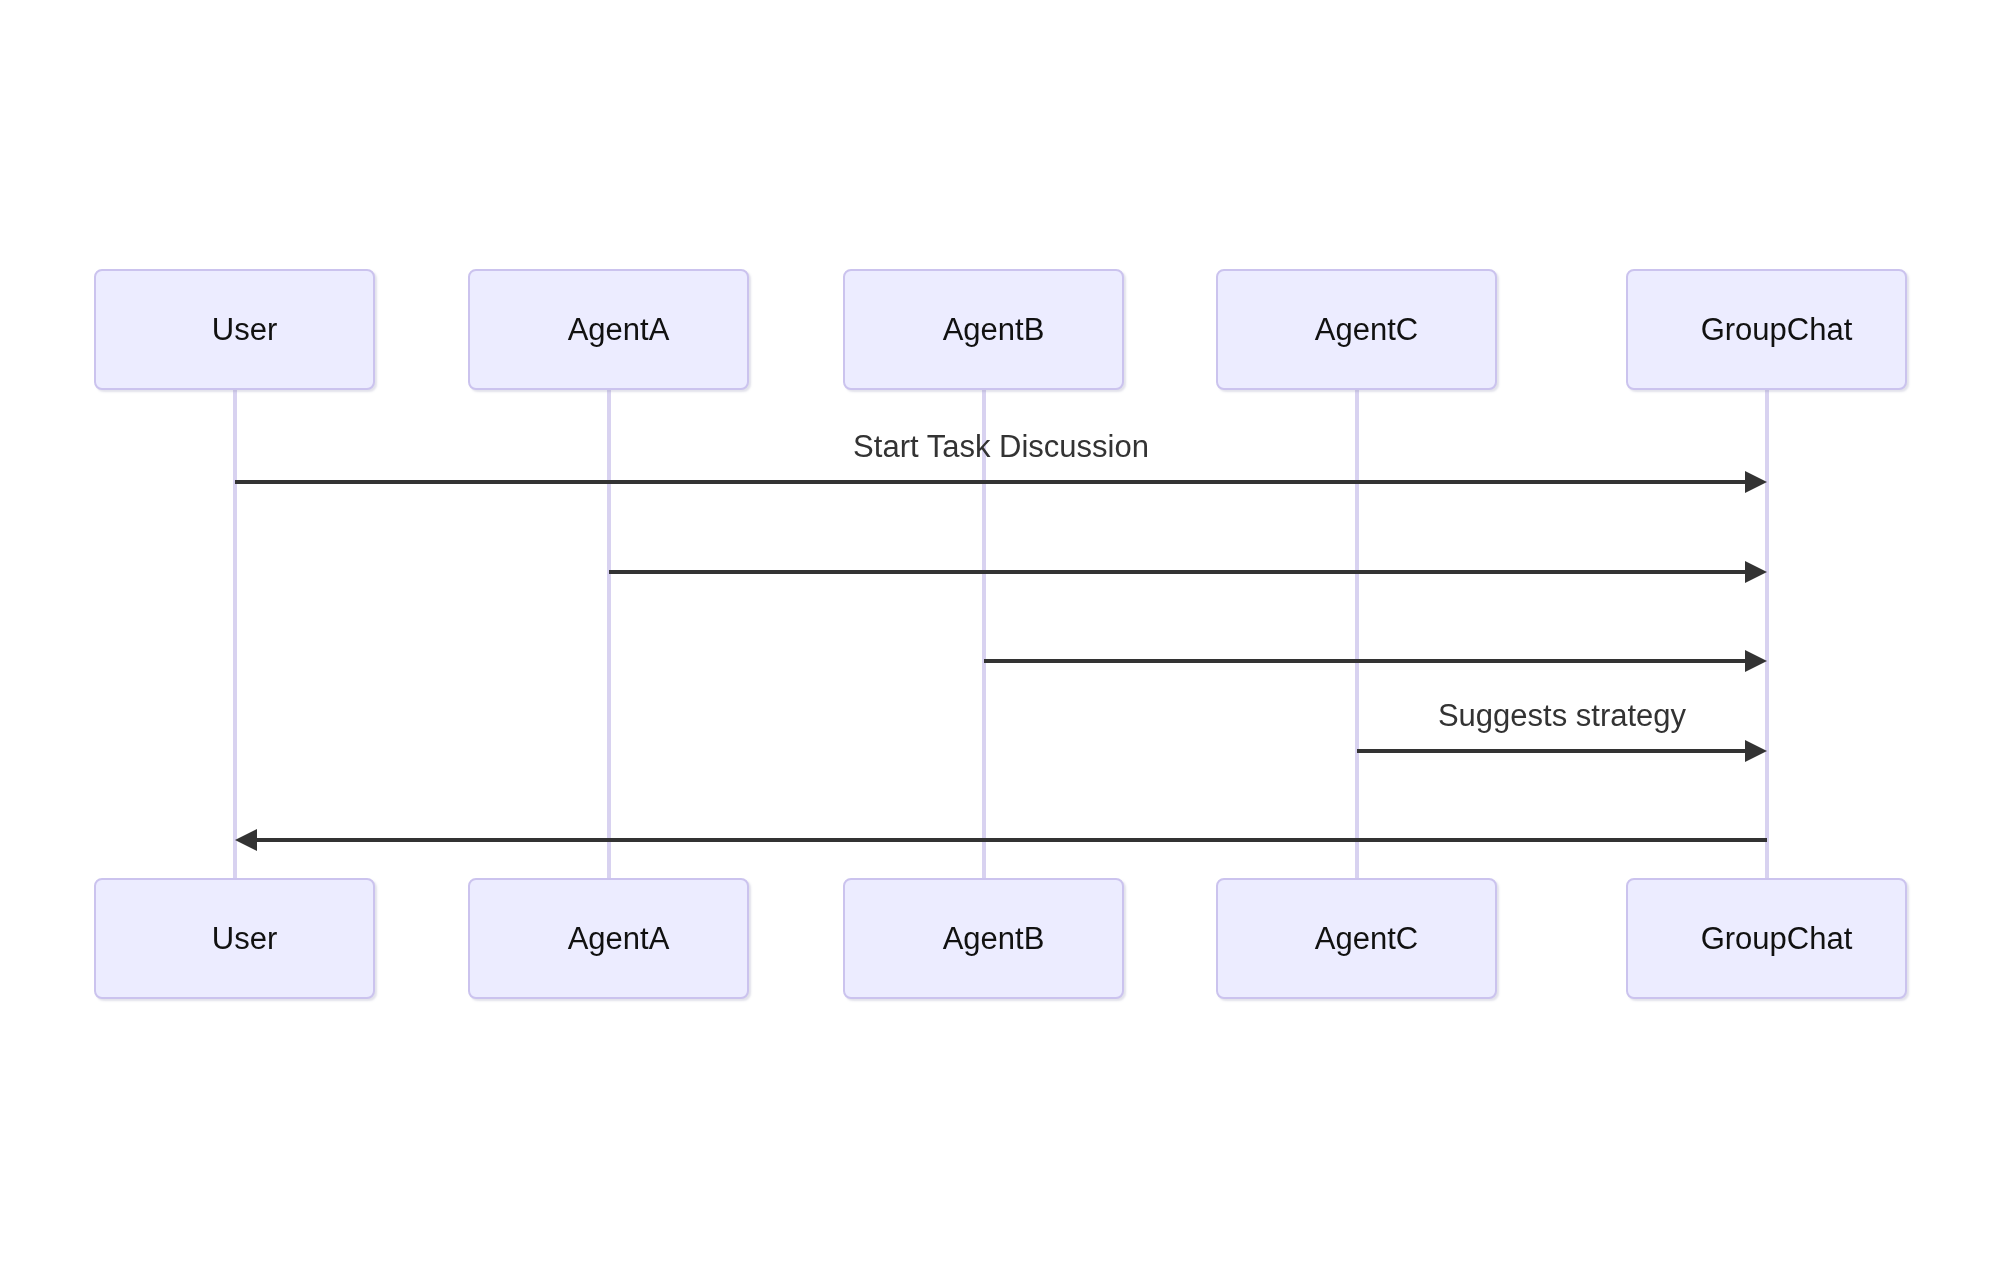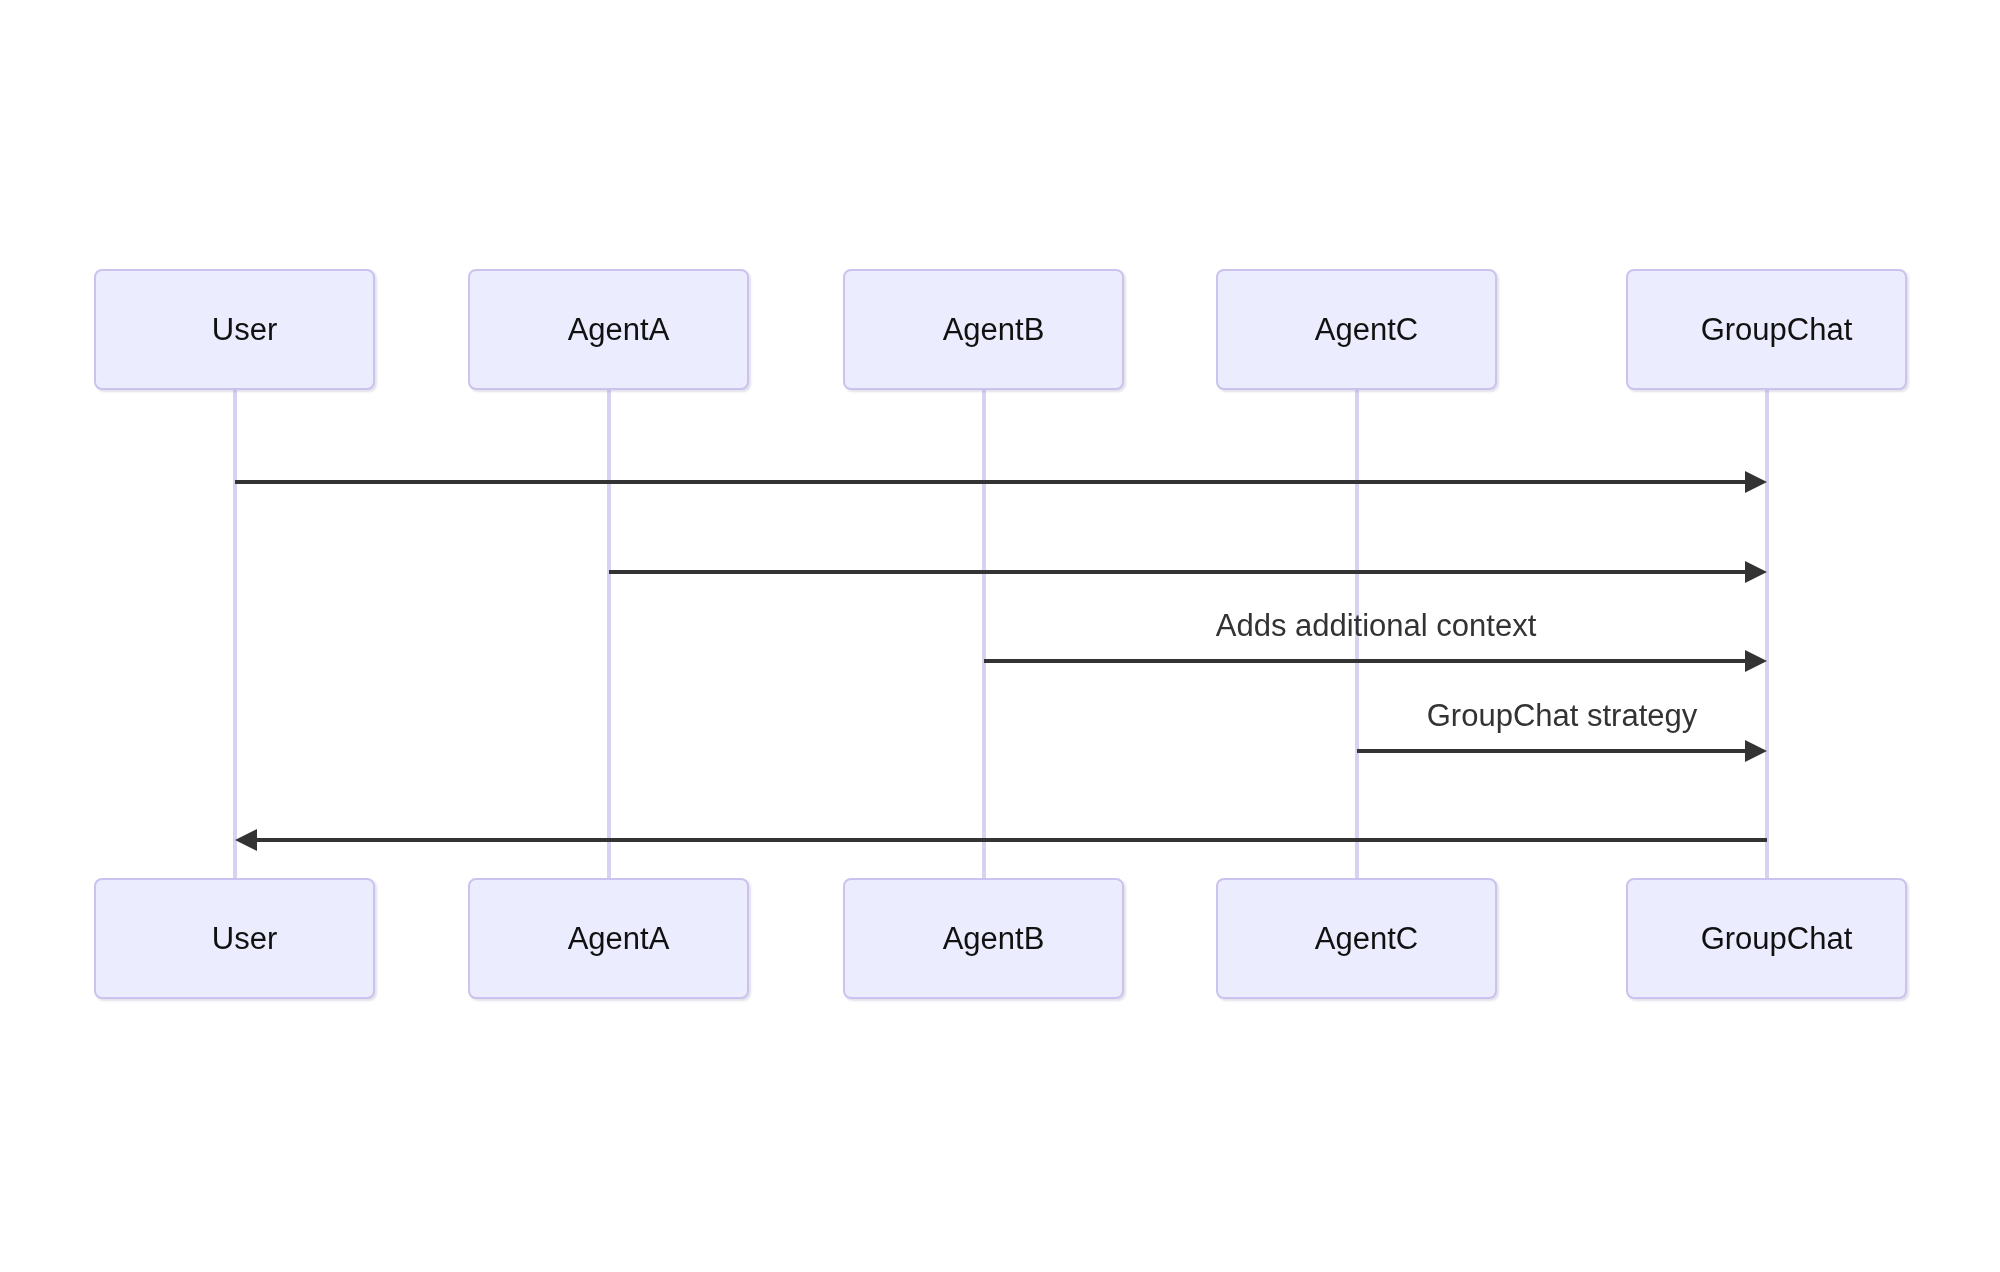--- a/index.html
+++ b/index.html
@@ -102,30 +102,30 @@
   <div class="actor bottom" style="left:843px">
     <span>AgentB</span>
   </div>
   <div class="actor bottom" style="left:1216px">
     <span>AgentC</span>
   </div>
   <div class="actor bottom" style="left:1626px">
     <span>GroupChat</span>
   </div>
 
+  <div class="msg-label" style="left:1001px; top:428px">Start Task Discussion</div>
   <div class="msg-line" style="left:235px; top:480px; width:1512px"></div>
   <div class="arrow-head right" style="left:1745px; top:471px"></div>
 
   <div class="msg-line" style="left:609px; top:570px; width:1138px"></div>
   <div class="arrow-head right" style="left:1745px; top:561px"></div>
 
-  <div class="msg-label" style="left:1376px; top:607px">Adds additional context</div>
   <div class="msg-line" style="left:984px; top:659px; width:763px"></div>
   <div class="arrow-head right" style="left:1745px; top:650px"></div>
 
-  <div class="msg-label" style="left:1562px; top:697px">GroupChat strategy</div>
+  <div class="msg-label" style="left:1562px; top:697px">Suggests strategy</div>
   <div class="msg-line" style="left:1357px; top:749px; width:390px"></div>
   <div class="arrow-head right" style="left:1745px; top:740px"></div>
 
   <div class="msg-line" style="left:255px; top:838px; width:1512px"></div>
   <div class="arrow-head left" style="left:235px; top:829px"></div>
 
 </div>
 
 </body></html>

